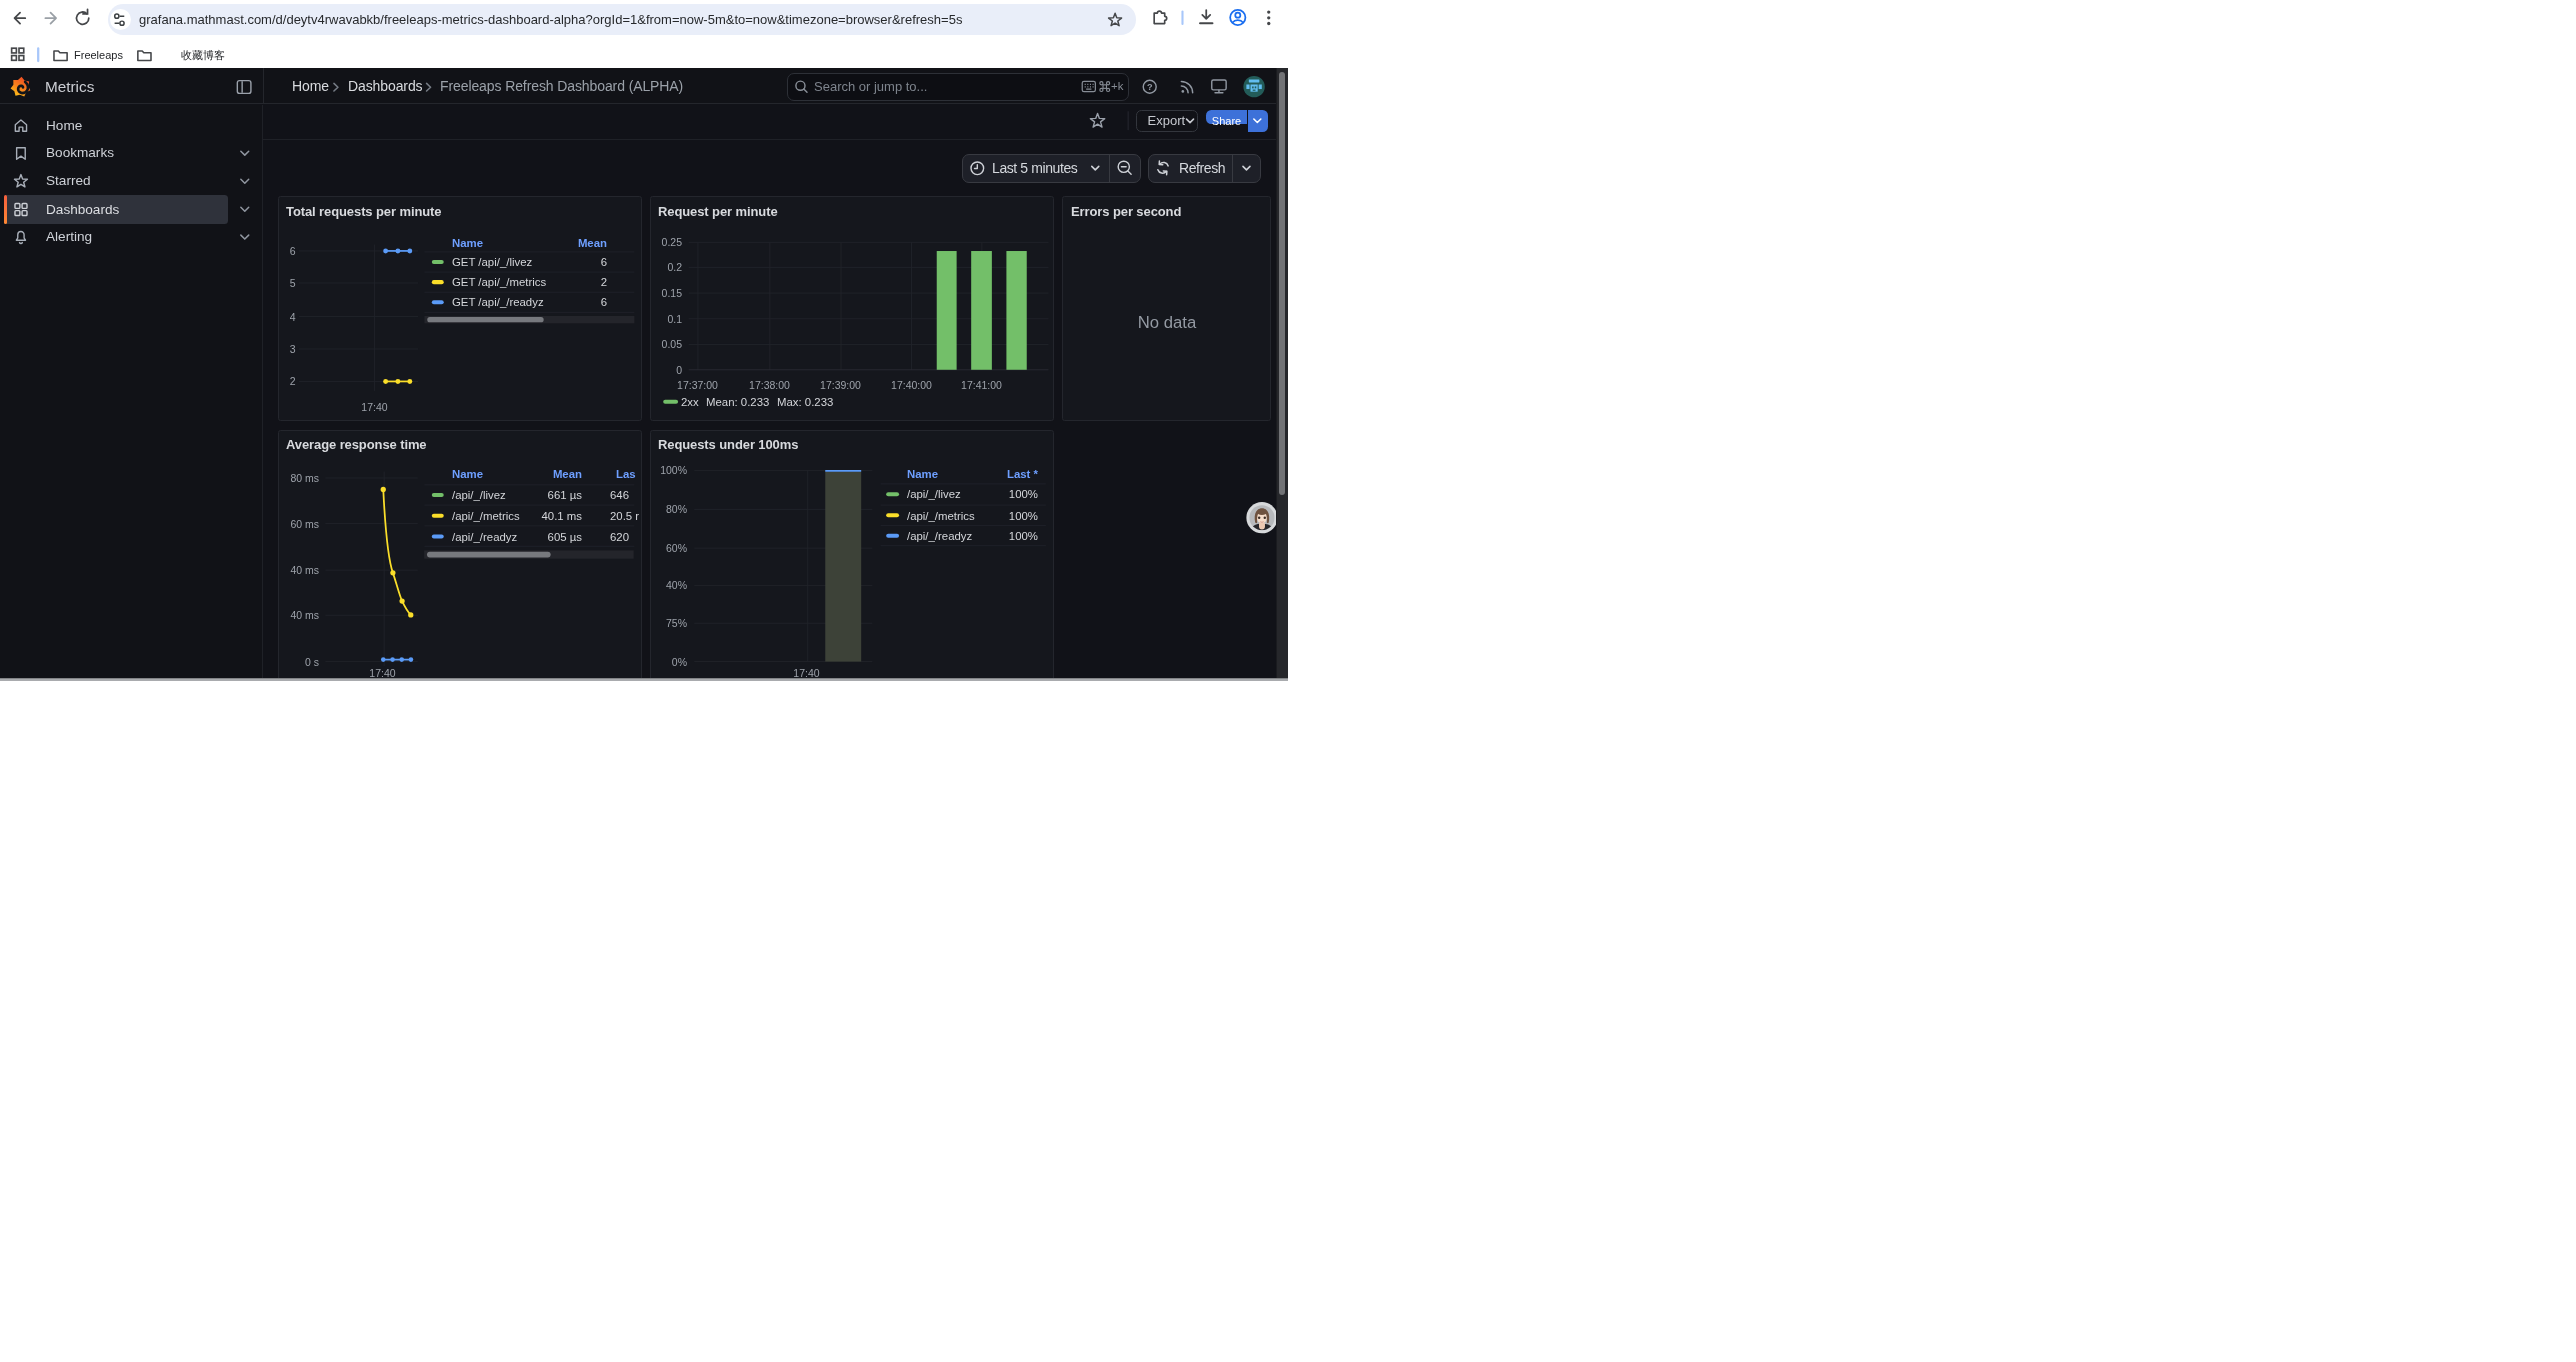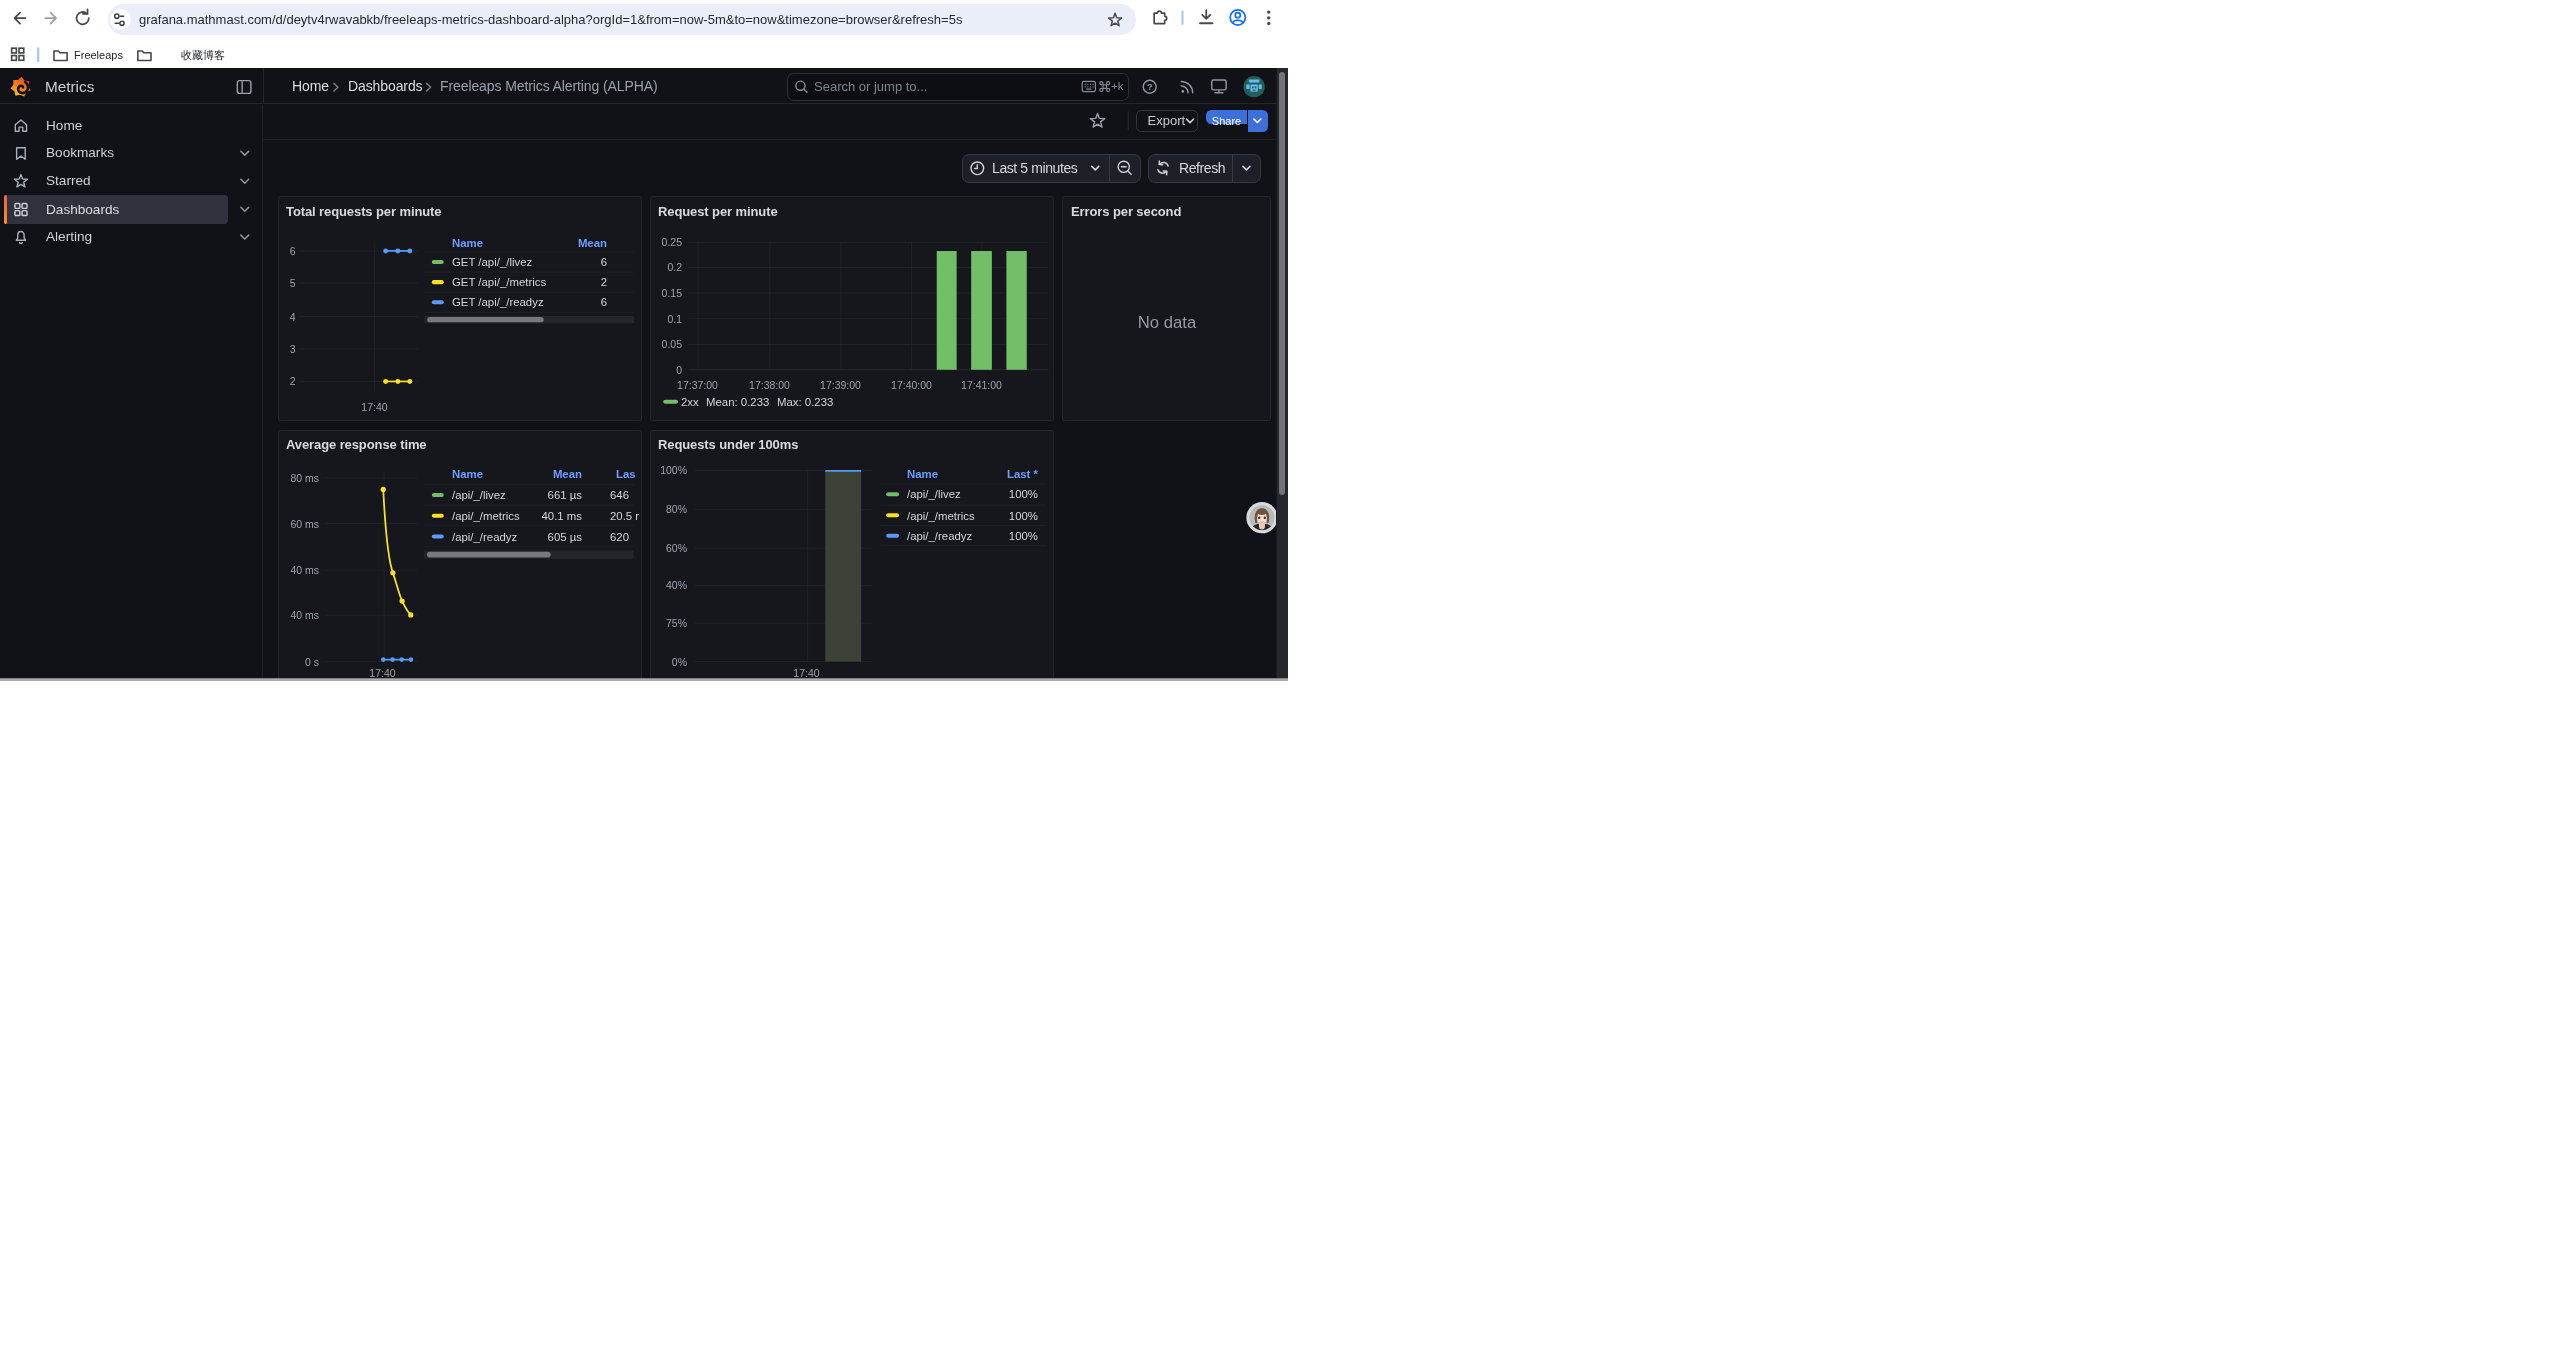--- a/index.html
+++ b/index.html
@@ -62,21 +62,21 @@
 
 <div id="urlpill"></div>
 <div id="urlcircle"></div>
 <div id="urltext">grafana.mathmast.com/d/deytv4rwavabkb/freeleaps-metrics-dashboard-alpha?orgId=1&amp;from=now-5m&amp;to=now&amp;timezone=browser&amp;refresh=5s</div>
 <div class="bmtext" style="left:74px;">Freeleaps</div>
 <div class="bmtext" style="left:158px;margin-left:23px;">收藏博客</div>
 
 <div id="brand">Metrics</div>
 <div class="crumb" style="left:292px;">Home</div>
 <div class="crumb" style="left:348px;">Dashboards</div>
-<div class="crumb" style="left:440px; color:#9ba1a9; font-weight:400;">Freeleaps Metrics Alerting (ALPHA)</div>
+<div class="crumb" style="left:440px; color:#9ba1a9; font-weight:400;">Freeleaps Refresh Dashboard (ALPHA)</div>
 <div id="search"></div>
 <div id="searchph">Search or jump to...</div>
 <div id="cmdk">+k</div>
 
 <div class="mitem" style="top:112px;">Home</div>
 <div class="mitem" style="top:139px;">Bookmarks</div>
 <div class="mitem" style="top:167px;">Starred</div>
 <div class="mitem" style="top:196px; color:#dcdee2;">Dashboards</div>
 <div class="mitem" style="top:223px;">Alerting</div>
 

